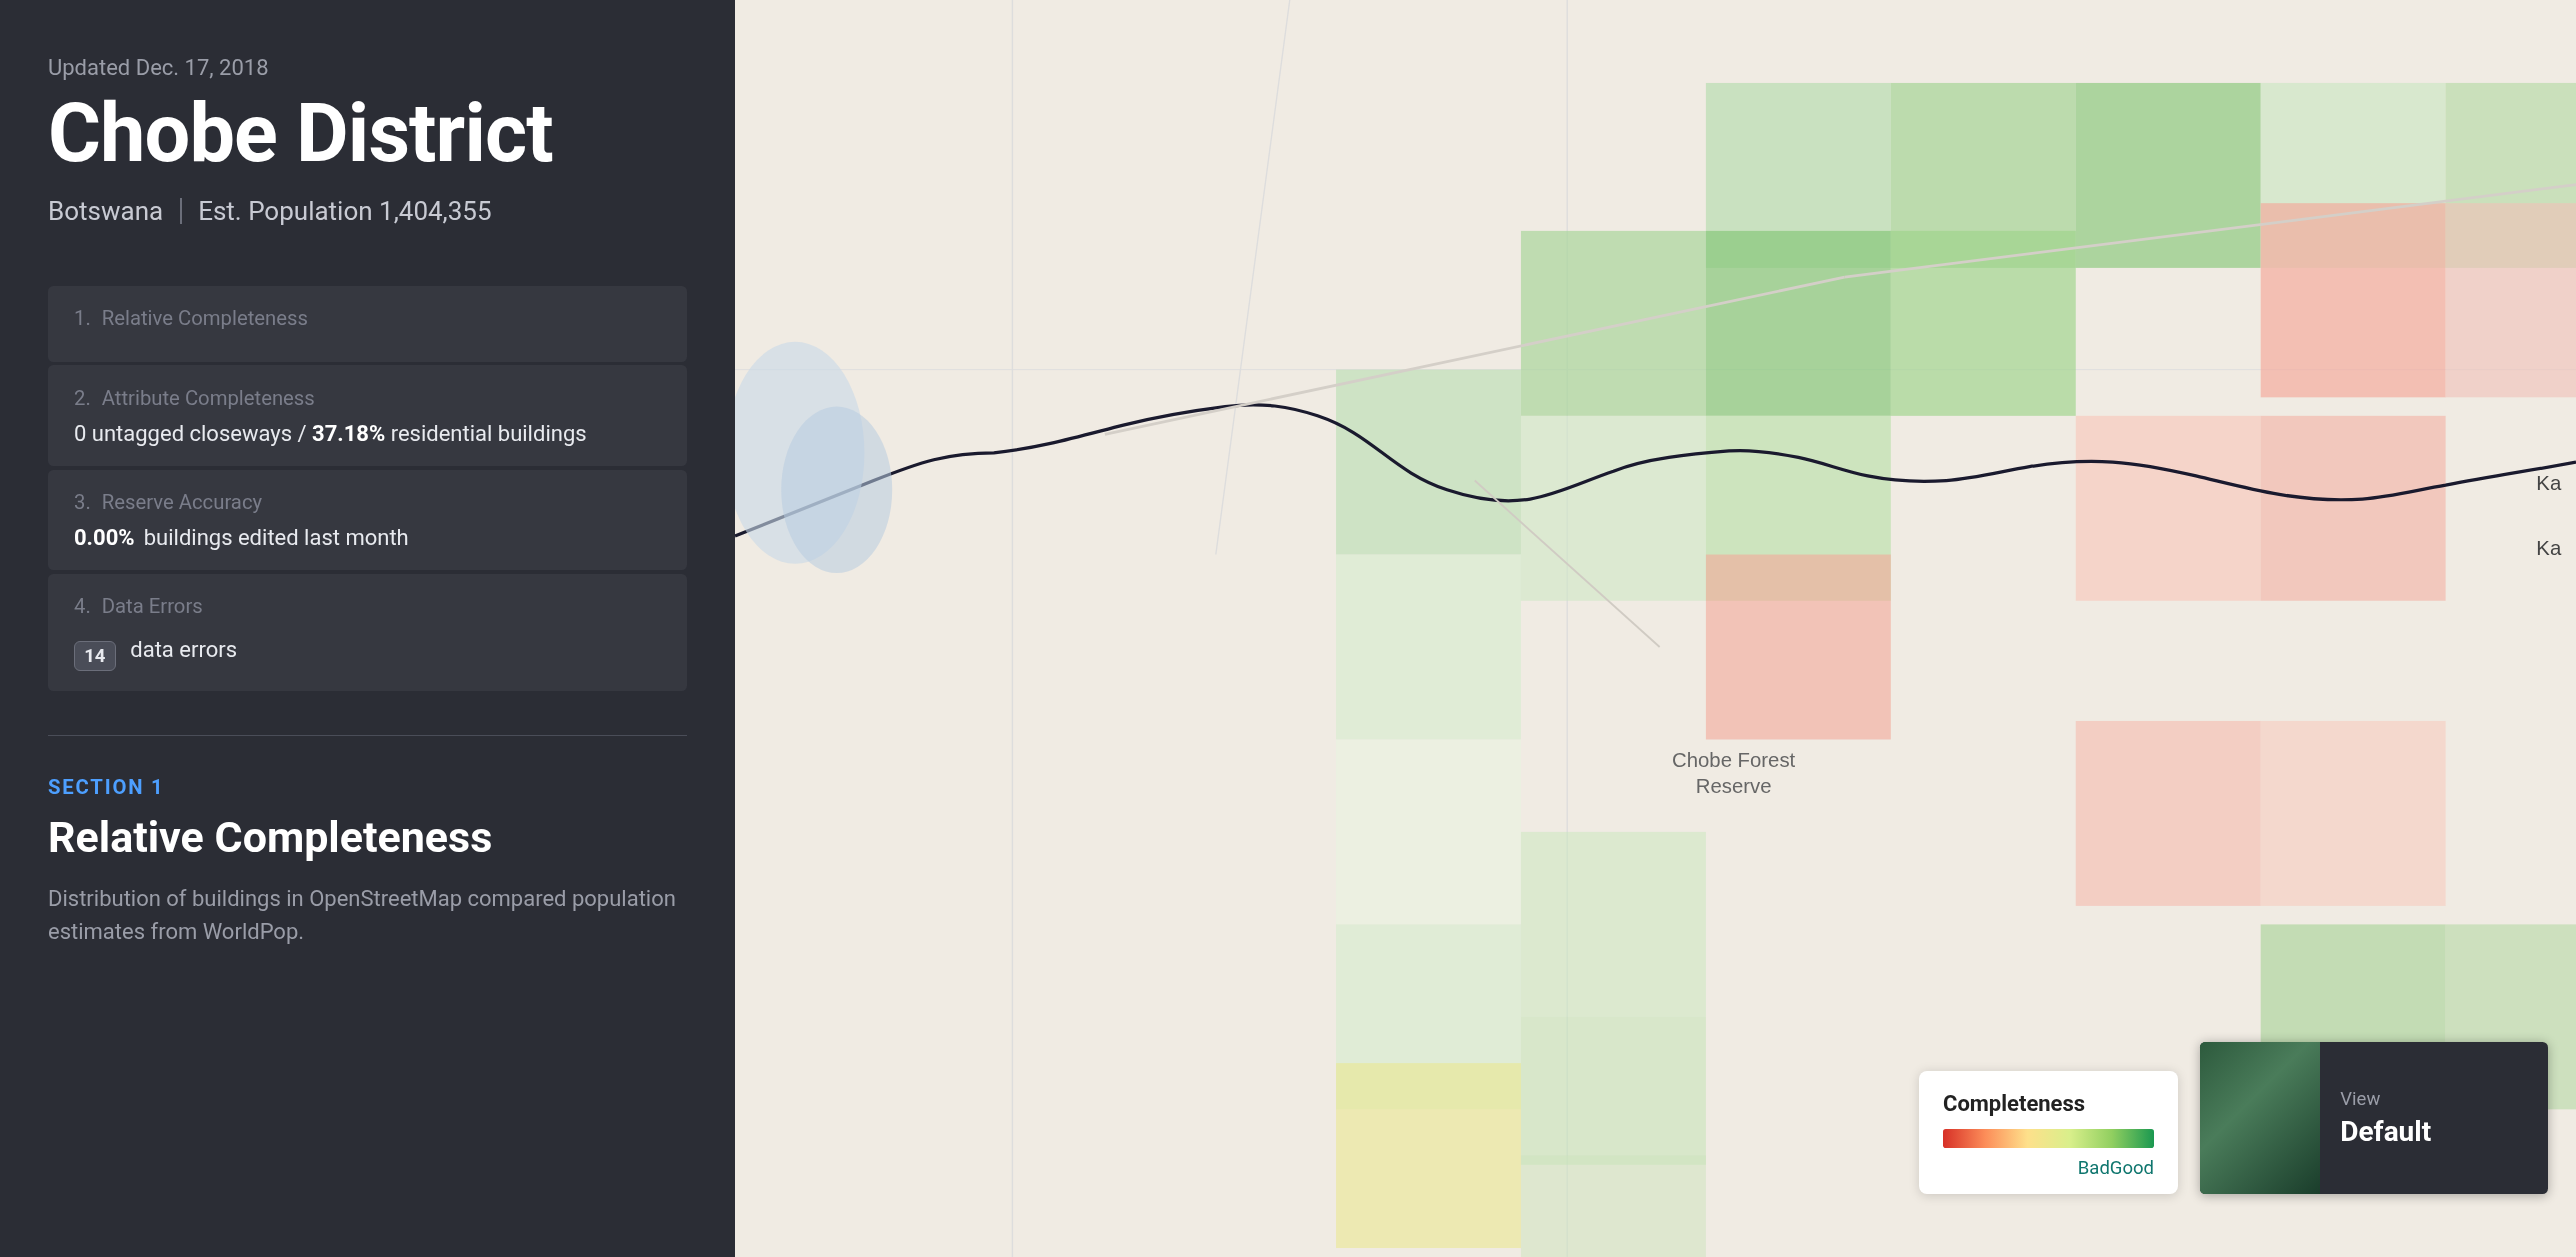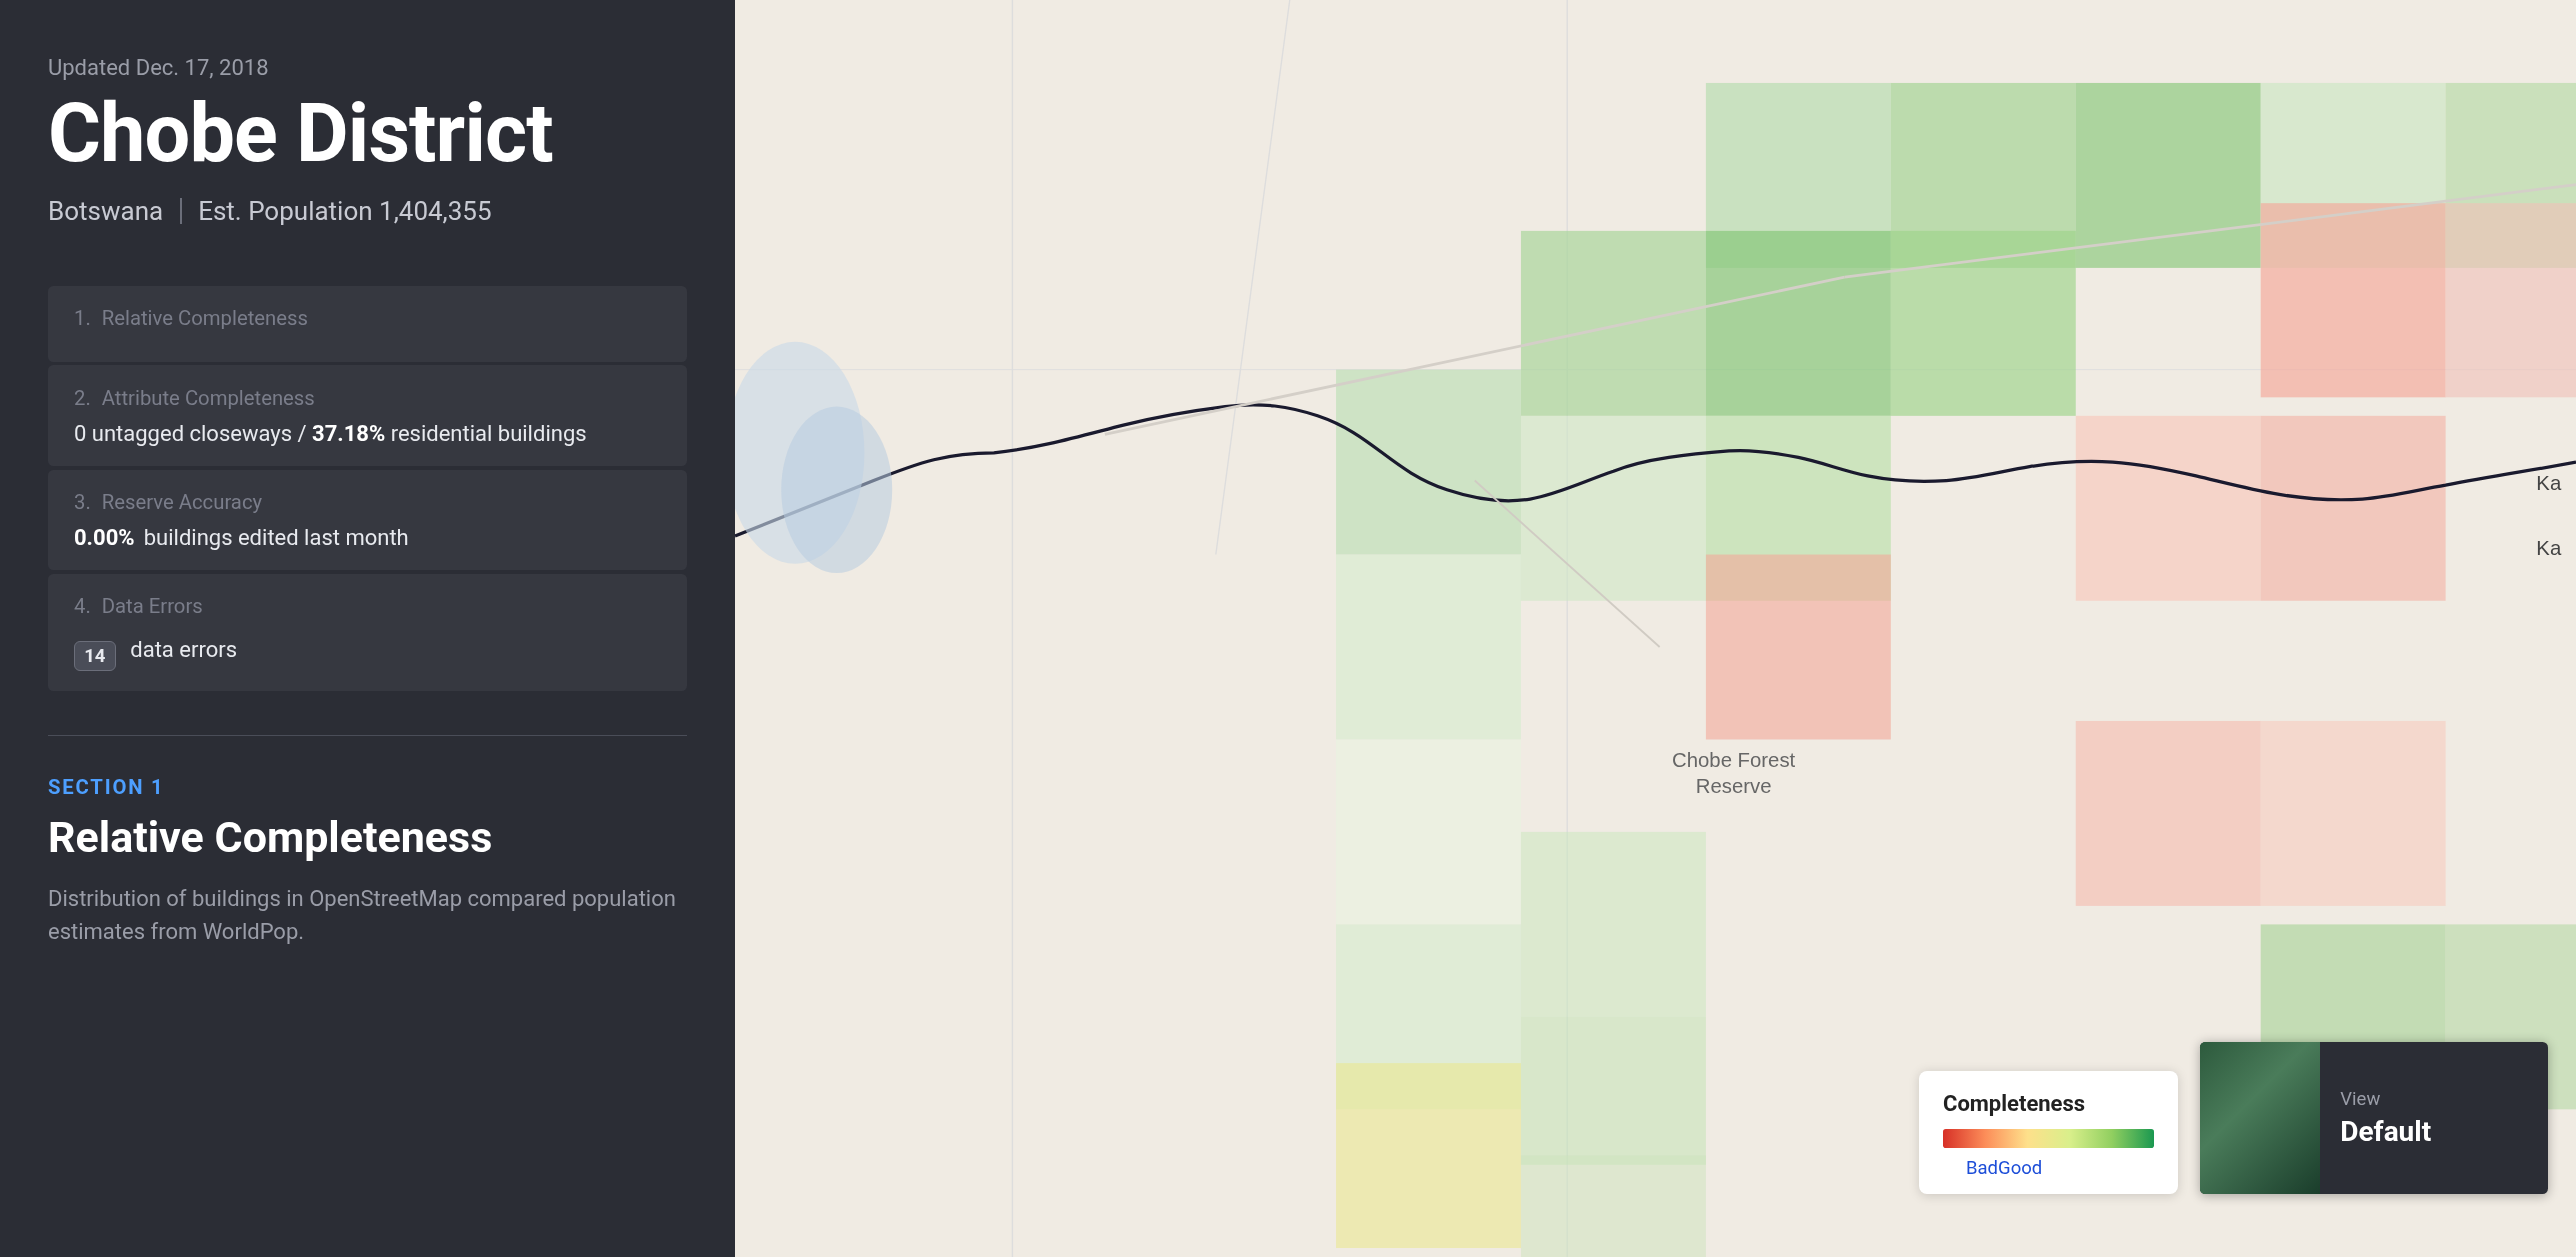--- a/index.html
+++ b/index.html
@@ -207,24 +207,23 @@
     .legend-gradient {
       width: 100%;
       height: 18.5px;
       border-radius: 2.8px;
       background: linear-gradient(to right, #d73027, #fc8d59, #fee08b, #d9ef8b, #91cf60, #1a9850);
       margin-bottom: 9.2px;
     }
 
     .legend-labels {
       display: flex;
-      justify-content: flex-start;
+      justify-content: flex-end;
       font-size: 18.5px;
-      color: #1d4ed8;
-      margin-left: 23px;
+      color: #0f766e;
     }
 
     
     .view-box {
       position: absolute;
       bottom: 63px;
       right: 28px;
       background: #2b2d35;
       border-radius: 5.5px;
       width: 348px;

